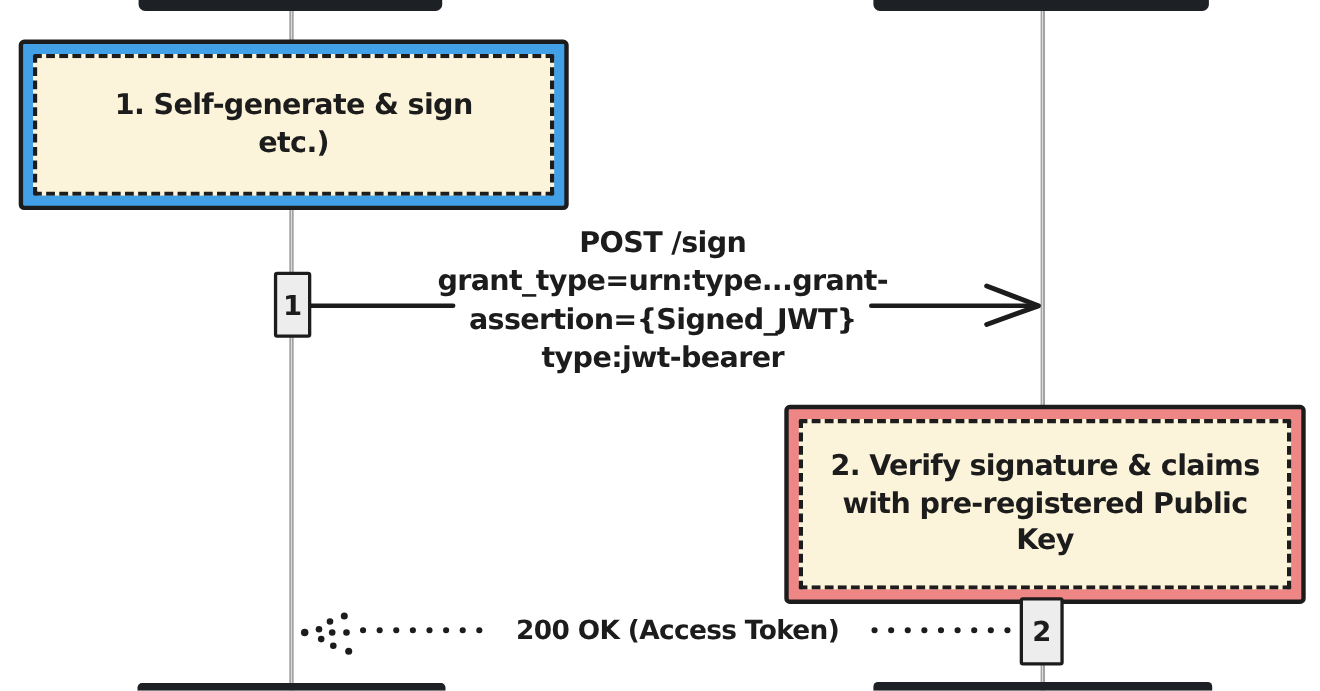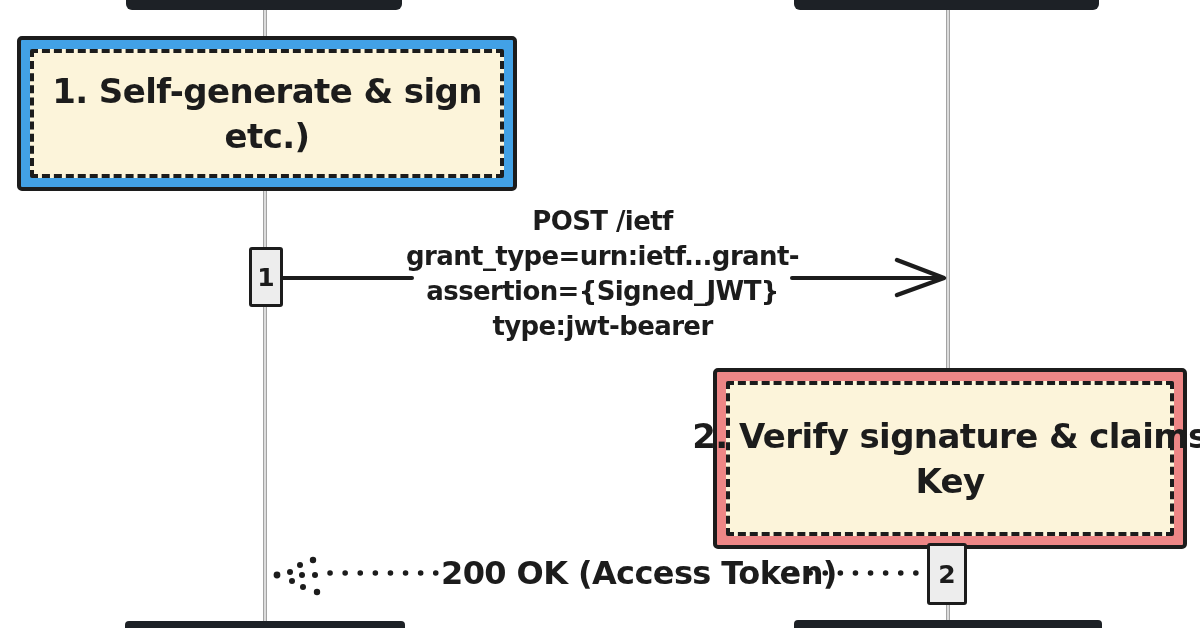--- a/index.html
+++ b/index.html
@@ -22,33 +22,33 @@
   .bar-top-left{left:126px;top:-9px;width:276px;height:19px;}
   .bar-top-right{left:794px;top:-10px;width:305px;height:20px;}
   .bar-bottom-left{left:125px;top:621px;width:280px;height:16px;border-radius:4px;}
   .bar-bottom-right{left:794px;top:620px;width:308px;height:17px;border-radius:4px;}
   .note{position:absolute;border:4px solid var(--ink);border-radius:5px;z-index:4;box-sizing:border-box;}
   .note.blue{left:17px;top:36px;width:500px;height:155px;background:var(--note_blue);}
   .note.pink{left:713px;top:368px;width:474px;height:181px;background:var(--note_pink);}
   .note-inner{
     position:absolute;inset:9px;border:4px dashed var(--ink);border-radius:2px;background:var(--note_cream);
     display:flex;flex-direction:column;align-items:center;justify-content:center;
-    font-size:34px;font-weight:600;line-height:1.3;letter-spacing:-0.6px;text-align:center;
+    font-size:26px;font-weight:600;line-height:1.3;letter-spacing:-0.6px;text-align:center;
   }
   .note-line{white-space:nowrap;}
   .activation{
     position:absolute;background:var(--activation_fill);border:3px solid var(--ink);border-radius:3px;
     z-index:5;display:flex;align-items:center;justify-content:center;
     font-size:25px;font-weight:700;box-sizing:border-box;
   }
   .activation.one{left:249px;top:247px;width:34px;height:60px;}
   .activation.two{left:927px;top:543px;width:40px;height:62px;}
   .msg-label{position:absolute;z-index:6;text-align:center;font-weight:600;letter-spacing:-0.6px;}
   .msg-request{left:395px;top:204px;width:415px;font-size:26px;line-height:35px;}
-  .msg-response{left:441px;top:556px;width:350px;font-size:32px;line-height:34px;white-space:nowrap;text-align:right;}
+  .msg-response{left:441px;top:556px;width:350px;font-size:24px;line-height:34px;white-space:nowrap;}
   .arrows-layer{position:absolute;left:0;top:0;z-index:3;}
 </style>
 </head>
 <body>
 
 <div class="stage">
 
   <div class="lifeline left"></div>
   <div class="lifeline right"></div>
 
@@ -83,33 +83,34 @@
   <div class="note blue">
     <div class="note-inner">
       <div class="note-line">1. Self-generate &amp; sign</div>
       <div class="note-line">etc.)</div>
     </div>
   </div>
 
   <div class="note pink">
     <div class="note-inner">
       <div class="note-line">2. Verify signature &amp; claims</div>
+      <div class="note-line">with pre-registered Public</div>
       <div class="note-line">Key</div>
     </div>
   </div>
 
   <div class="activation one">
     <span>1</span>
   </div>
   <div class="activation two">
     <span>2</span>
   </div>
 
   <div class="msg-label msg-request">
-    <div>POST /ietf</div>
-    <div>grant_type=urn:ietf...grant-</div>
+    <div>POST /sign</div>
+    <div>grant_type=urn:type...grant-</div>
     <div>assertion={Signed_JWT}</div>
     <div>type:jwt-bearer</div>
   </div>
 
   <div class="msg-label msg-response">200 OK (Access Token)</div>
 
 </div>
 
 </body></html>

